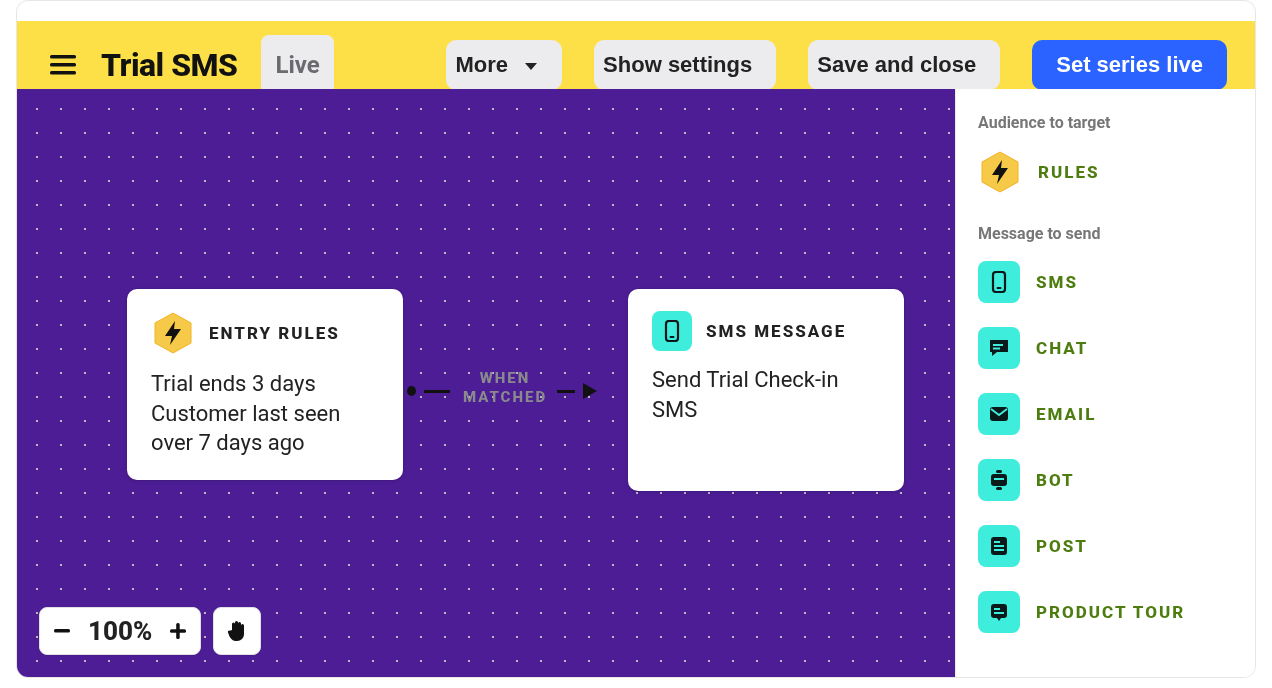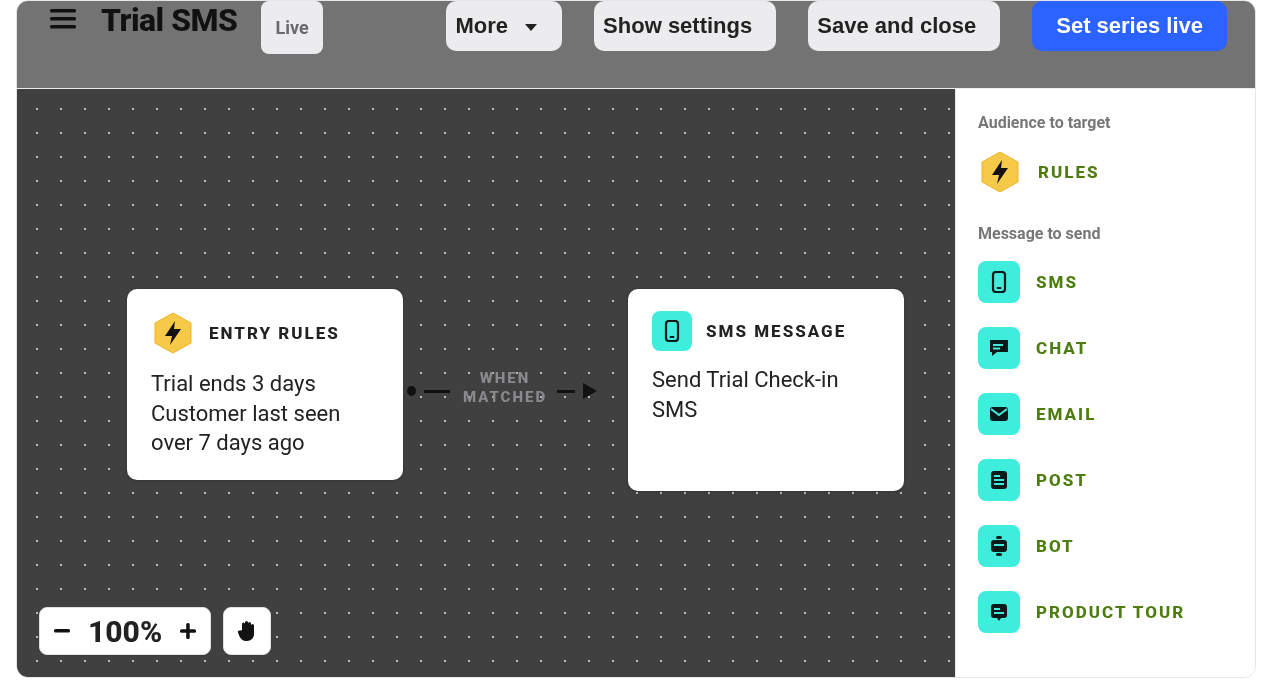--- a/index.html
+++ b/index.html
@@ -3,33 +3,33 @@
 <meta charset="utf-8">
 <style>
   * { box-sizing: border-box; }
   html,body { margin:0; padding:0; font-family: -apple-system, BlinkMacSystemFont, "Segoe UI", Roboto, Helvetica, Arial, sans-serif; }
   body { background:#fff; width:1272px; height:688px; overflow:hidden; position:relative; }
 
   
   .app-frame { position:absolute; left:16px; top:0; right:16px; bottom:10px; border:1px solid #e6e6e8; border-radius:12px; overflow:hidden; background:#fff; }
 
   
-  .topbar { height:88px; border-bottom:1px solid #ececee; display:flex; align-items:flex-start; padding:0 28px; gap:20px; background:#737373; }
+  .topbar { height:88px; border-bottom:1px solid #ececee; display:flex; align-items:center; padding:0 28px; gap:20px; background:#fde047;margin-top:20px; }
   .menu-btn { width:36px; height:36px; display:flex; align-items:center; justify-content:center; cursor:pointer; }
   .title { font-size:32px; font-weight:800; letter-spacing:-0.5px; color:#111; }
-  .live-badge { background:#ececee; color:#6b6b6f; font-weight:700; font-size:18px; padding:16px 14px; border-radius:8px; margin-left:4px; }
+  .live-badge { background:#ececee; color:#6b6b6f; font-weight:700; font-size:24px; padding:16px 14px; border-radius:8px; margin-left:4px; }
   .spacer { flex:1; }
   .btn { font-size:22px; font-weight:700; padding:12px 24px; border-radius:10px; cursor:pointer; border:none; }
   .btn-gray { background:#ececee; color:#222;padding-left:9px; }
   .btn-primary { background:#2a63ff; color:#fff; }
   .btn .caret { margin-left:10px; display:inline-block; }
   .topbar .btn + .btn { margin-left:12px; }
 
   
-  .workspace { position:absolute; top:88px; bottom:0; left:0; right:300px; background:#404040; }
+  .workspace { position:absolute; top:88px; bottom:0; left:0; right:300px; background:#4c1d95; }
   .dots { position:absolute; inset:0; background-image: radial-gradient(circle, #b8b8bc 1px, transparent 1px); background-size:24px 24px; background-position: 8px 8px; }
 
   
   .sidepanel { position:absolute; top:88px; right:0; bottom:0; width:300px; background:#fff; border-left:1px solid #ececee; padding:24px 22px; overflow:hidden; }
   .section-title { font-size:16px; font-weight:700; color:#777; margin-bottom:18px; }
   .palette-item { display:flex; align-items:center; gap:16px; margin-bottom:24px; cursor:grab; }
   .palette-icon { width:42px; height:42px; border-radius:8px; display:flex; align-items:center; justify-content:center; flex-shrink:0; }
   .palette-icon.teal { background:#3feddc; }
   .palette-label { font-size:17px; font-weight:800; letter-spacing:2px; color:#4d7c0f; }
 
@@ -49,21 +49,21 @@
   .connector { position:absolute; display:flex; align-items:center; gap:8px; }
   .connector .line { height:3px; background:#111; }
   .connector .dot { width:10px; height:10px; border-radius:50%; background:#111; }
   .connector .arrowhead { width:0; height:0; border-top:8px solid transparent; border-bottom:8px solid transparent; border-left:14px solid #111; }
   .connector-label { position:absolute; font-size:15px; font-weight:800; letter-spacing:2px; color:#8a8a8e; text-align:center; width:120px; line-height:1.25; }
 
   
   .zoom-controls { position:absolute; left:22px; bottom:22px; display:flex; gap:12px; }
   .zoom-box { background:#fff; border:1px solid #e0e0e2; border-radius:8px; display:flex; align-items:center; height:48px; box-shadow:0 1px 2px rgba(0,0,0,0.05); }
   .zoom-box .zbtn { width:44px; height:48px; display:flex; align-items:center; justify-content:center; cursor:pointer; font-size:22px; font-weight:800; color:#222; }
-  .zoom-box .zval { font-size:30px; font-weight:800; color:#222; padding:0 4px; }
+  .zoom-box .zval { font-size:26px; font-weight:800; color:#222; padding:0 4px; }
   .hand-box { width:48px; justify-content:center; cursor:pointer; }
 
   svg { display:block; }
 </style>
 </head>
 <body>
 
 <div class="app-frame">
 
   <div class="topbar">
@@ -199,41 +199,41 @@
             <rect x="3" y="5" width="18" height="14" rx="3" fill="#0a1a1a"></rect>
             <path d="M4 7 l8 6 l8 -6" fill="none" stroke="#3feddc" stroke-width="2"></path>
           </svg>
       </div>
       <div class="palette-label">EMAIL</div>
     </div>
 
     <div class="palette-item">
       <div class="palette-icon teal">
         <svg width="24" height="24" viewBox="0 0 24 24">
+            <rect x="4" y="6" width="16" height="12" rx="3" fill="#0a1a1a"></rect>
+            <rect x="7" y="10" width="10" height="2" fill="#3feddc"></rect>
+            <rect x="9" y="2" width="6" height="3" rx="1.5" fill="#0a1a1a"></rect>
+            <rect x="9" y="19" width="6" height="3" rx="1.5" fill="#0a1a1a"></rect>
+          </svg>
+      </div>
+      <div class="palette-label">BOT</div>
+    </div>
+
+    <div class="palette-item">
+      <div class="palette-icon teal">
+        <svg width="24" height="24" viewBox="0 0 24 24">
             <rect x="4" y="3" width="16" height="18" rx="3" fill="#0a1a1a"></rect>
             <rect x="7" y="7" width="6" height="2" fill="#3feddc"></rect>
             <rect x="7" y="11" width="10" height="2" fill="#3feddc"></rect>
             <rect x="7" y="15" width="10" height="2" fill="#3feddc"></rect>
           </svg>
       </div>
       <div class="palette-label">POST</div>
     </div>
 
-    <div class="palette-item">
-      <div class="palette-icon teal">
-        <svg width="24" height="24" viewBox="0 0 24 24">
-            <rect x="4" y="6" width="16" height="12" rx="3" fill="#0a1a1a"></rect>
-            <rect x="7" y="10" width="10" height="2" fill="#3feddc"></rect>
-            <rect x="9" y="2" width="6" height="3" rx="1.5" fill="#0a1a1a"></rect>
-            <rect x="9" y="19" width="6" height="3" rx="1.5" fill="#0a1a1a"></rect>
-          </svg>
-      </div>
-      <div class="palette-label">BOT</div>
-    </div>
-
     <div class="palette-item" style="margin-bottom:0;">
       <div class="palette-icon teal">
         <svg width="24" height="24" viewBox="0 0 24 24">
             <rect x="4" y="4" width="16" height="14" rx="3" fill="#0a1a1a"></rect>
             <rect x="7" y="8" width="6" height="2" fill="#3feddc"></rect>
             <rect x="7" y="12" width="10" height="2" fill="#3feddc"></rect>
             <path d="M10 18 l2 3 l2 -3 Z" fill="#0a1a1a"></path>
           </svg>
       </div>
       <div class="palette-label">PRODUCT TOUR</div>

